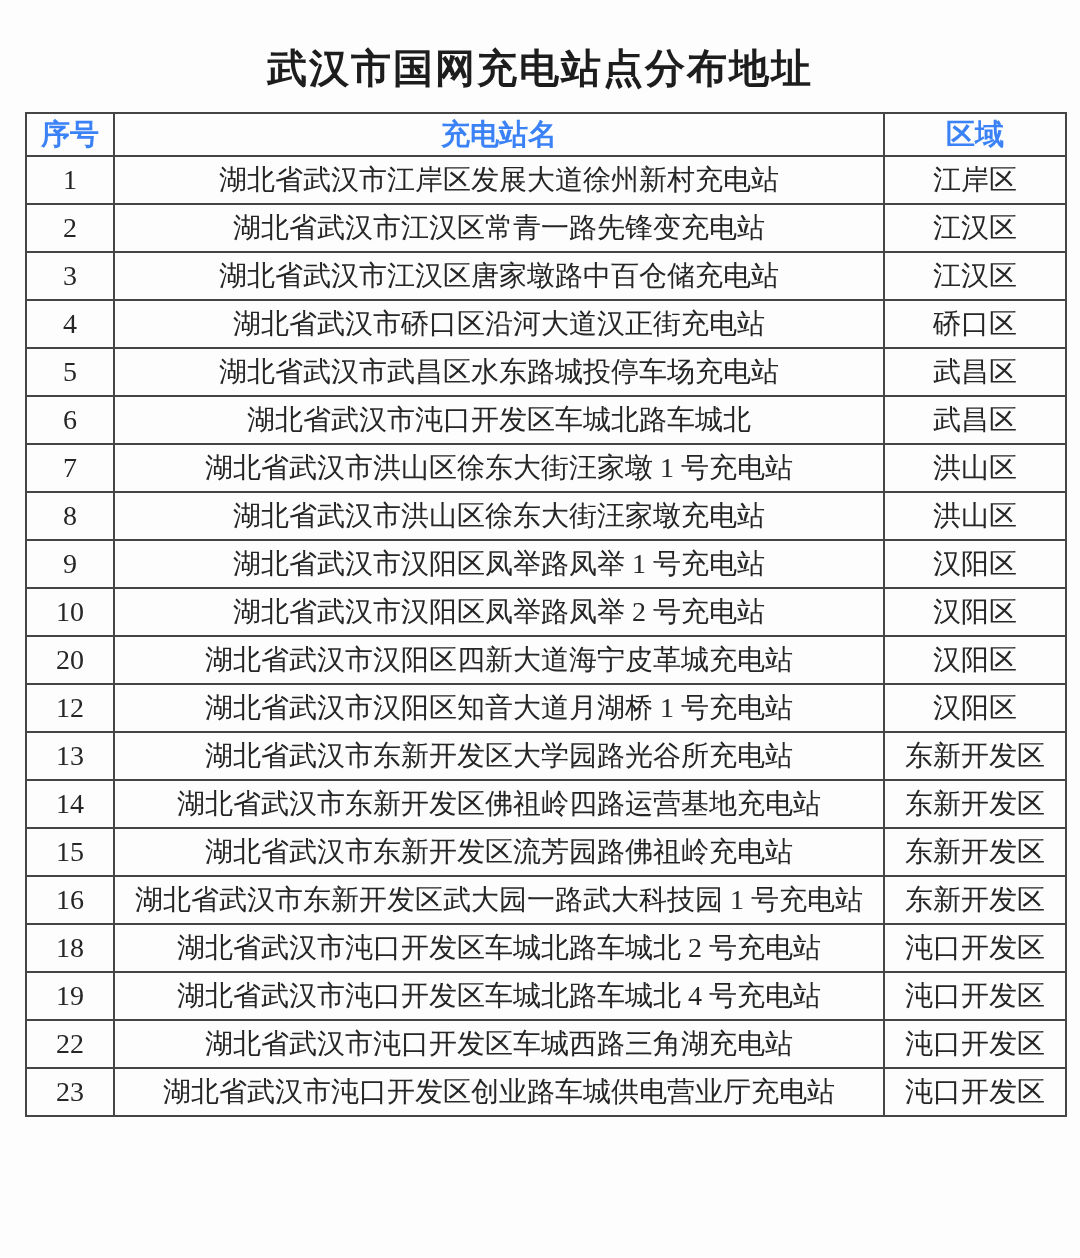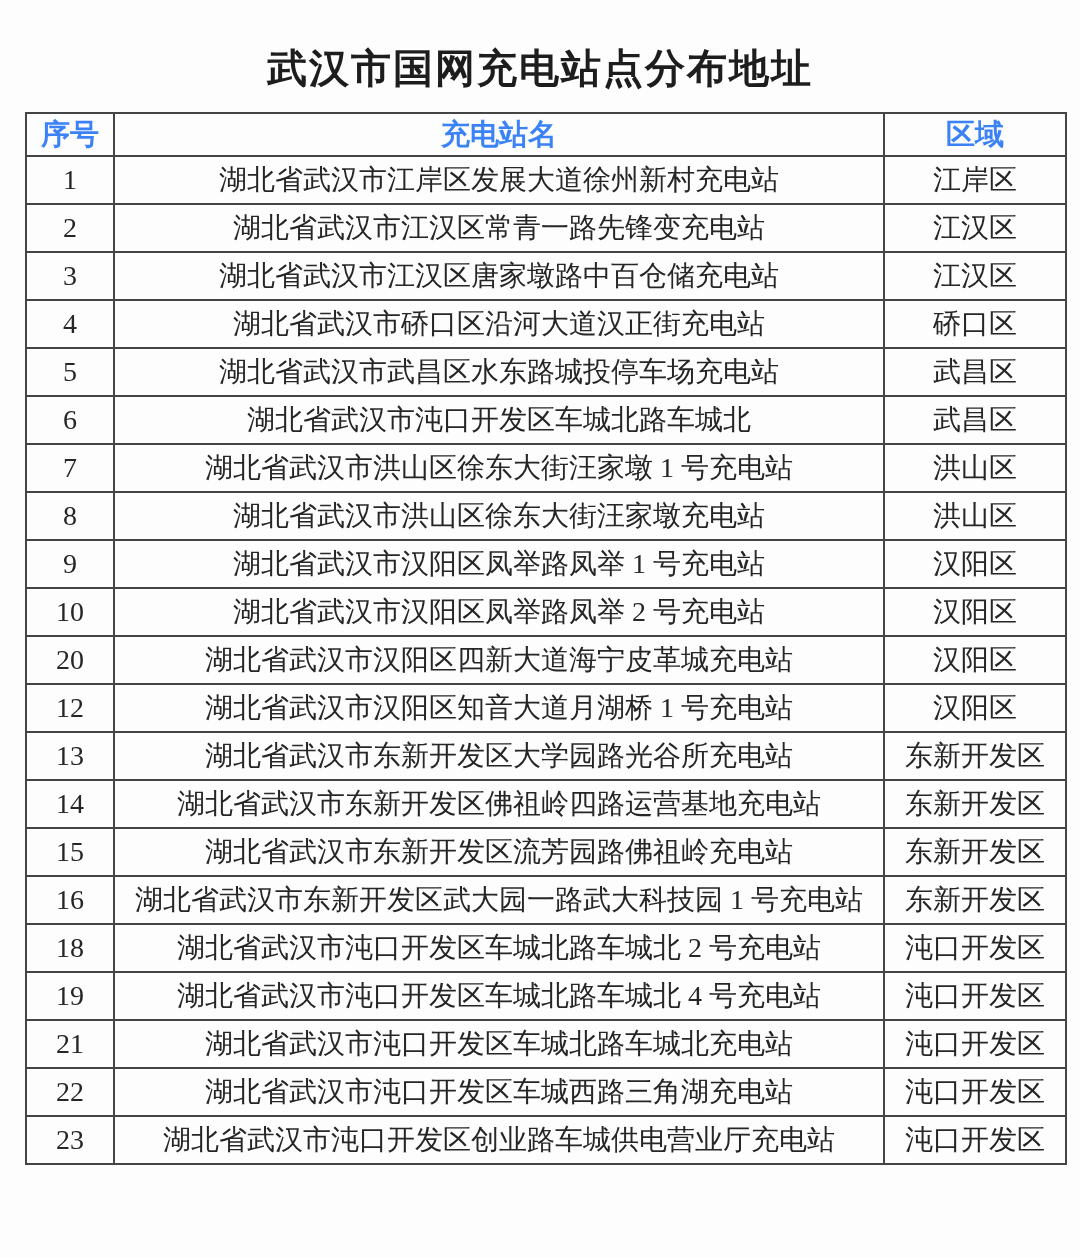--- a/index.html
+++ b/index.html
@@ -161,25 +161,20 @@
           <td>18</td>
           <td>湖北省武汉市沌口开发区车城北路车城北 2 号充电站</td>
           <td>沌口开发区</td>
         </tr>
         <tr>
           <td>19</td>
           <td>湖北省武汉市沌口开发区车城北路车城北 4 号充电站</td>
           <td>沌口开发区</td>
         </tr>
         <tr>
-          <td>21</td>
-          <td>湖北省武汉市沌口开发区车城北路车城北充电站</td>
-          <td>沌口开发区</td>
-        </tr>
-        <tr>
           <td>22</td>
           <td>湖北省武汉市沌口开发区车城西路三角湖充电站</td>
           <td>沌口开发区</td>
         </tr>
         <tr>
           <td>23</td>
           <td>湖北省武汉市沌口开发区创业路车城供电营业厅充电站</td>
           <td>沌口开发区</td>
         </tr>
       </tbody>

